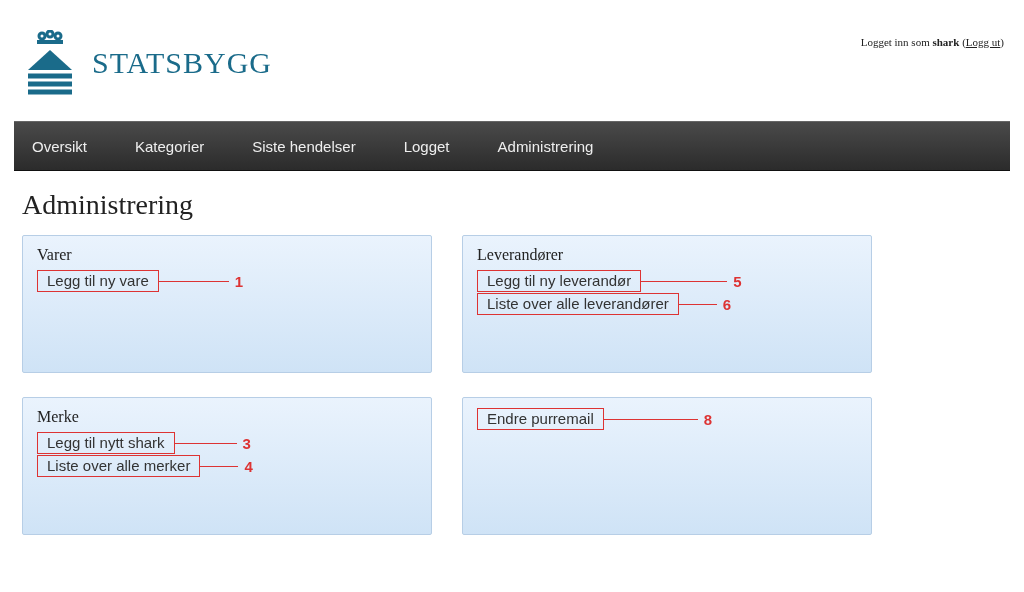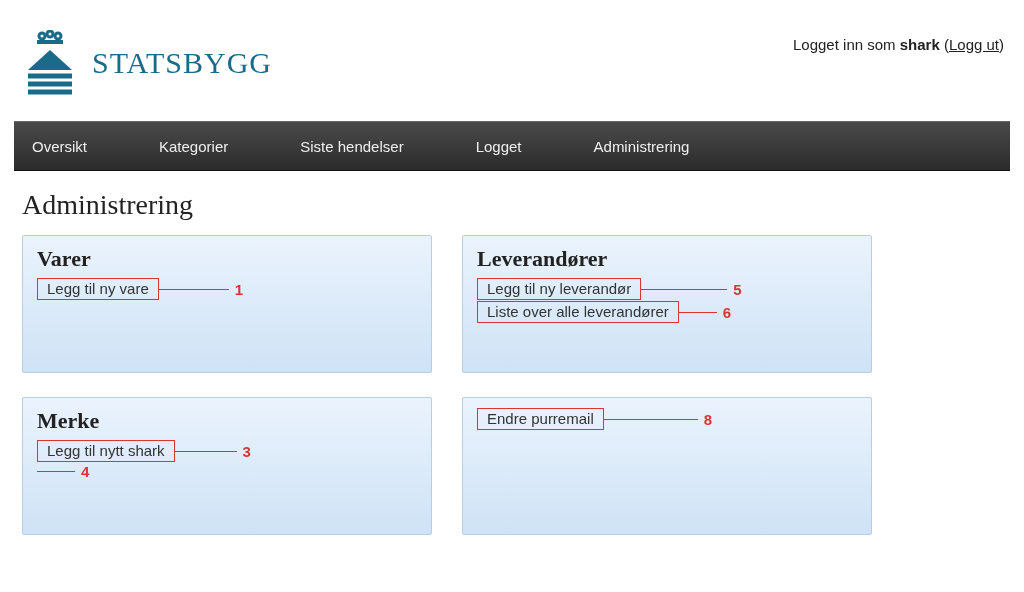--- a/index.html
+++ b/index.html
@@ -22,36 +22,36 @@
     gap: 12px;
   }
   .logo-text {
     font-size: 30px;
     color: #1a6b8a;
     font-weight: 400;
     letter-spacing: 1px;
     font-family: Georgia, 'Times New Roman', serif;
   }
   .login-info {
-    font-size: 15px;
+    font-size: 11px;
     color: #222;
     padding-top: 6px;
+    font-family: Liberation Serif, serif;
   }
   .login-info .username { font-weight: bold; }
   .login-info a { color: #222; text-decoration: underline; }
   .navbar {
     background: linear-gradient(#4a4a4a, #2b2b2b);
     border-top: 1px solid #666;
     border-bottom: 1px solid #111;
     display: flex;
     padding: 0 18px;
     margin: 10px 14px 0 14px;
     height: 50px;
     align-items: center;
-    gap: 24px;
   }
   .nav-item {
     color: #eee;
     font-size: 15px;
     margin-right: 48px;
     cursor: pointer;
   }
   .page {
     padding: 18px 22px;
   }
@@ -71,22 +71,22 @@
   .panel {
     background: linear-gradient(#eaf3fd, #cfe3f6);
     border: 1px solid #b7cee6;
     border-radius: 2px;
     height: 138px;
     padding: 10px 14px 12px 14px;
     position: relative;
   }
   .panel-title {
     font-family: Georgia, 'Times New Roman', serif;
-    font-size: 22px;
-    font-weight: 700;
+    font-size: 16px;
+    font-weight: 400;
     color: #222;
     margin-bottom: 6px;
   }
   .link-row {
     display: flex;
     align-items: center;
     margin-bottom: 1px;
   }
   .panel-link {
     color: #333;
@@ -178,20 +178,21 @@
     </div>
 
     <div class="panel">
       <div class="panel-title">Merke</div>
       <div class="link-row">
         <span class="panel-link">Legg til nytt shark</span>
         <span class="callout-line" style="width:62px"></span>
         <span class="callout-num">3</span>
       </div>
       <div class="link-row">
+        <span class="panel-link">Liste over alle merker</span>
         <span class="callout-line" style="width:38px"></span>
         <span class="callout-num">4</span>
       </div>
     </div>
 
     <div class="panel">
       <div class="link-row">
         <span class="panel-link">Endre purremail</span>
         <span class="callout-line" style="width:94px"></span>
         <span class="callout-num">8</span>

